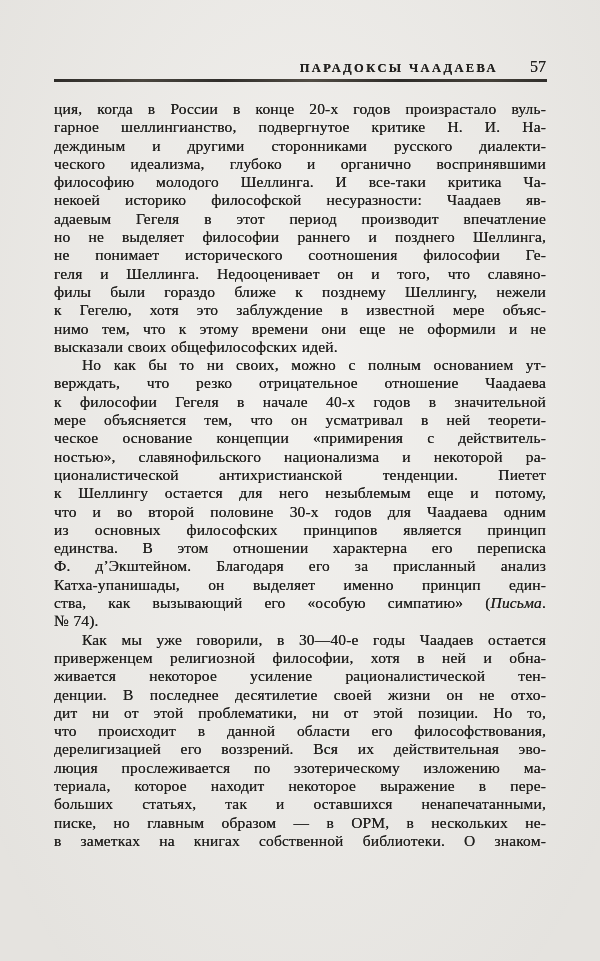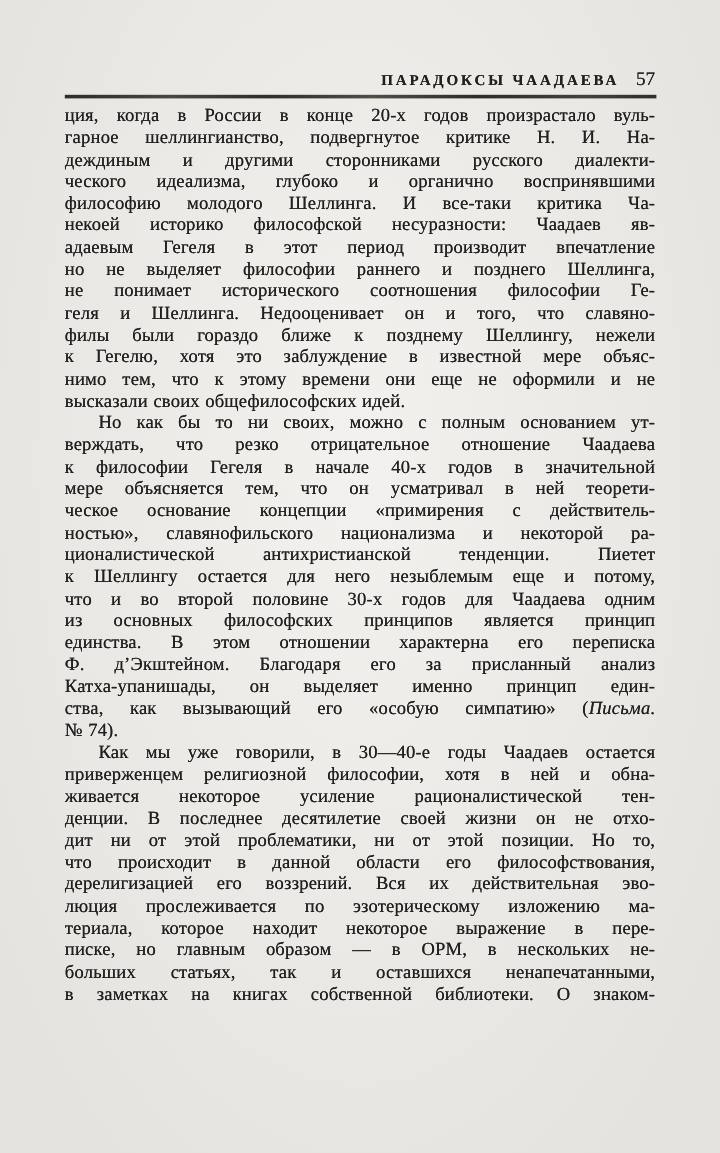--- a/index.html
+++ b/index.html
@@ -14,42 +14,42 @@
   .page {
     position: absolute; inset: 0;
     background:
       radial-gradient(ellipse at 50% 40%, rgba(255,255,255,0.35), rgba(0,0,0,0.03) 90%),
       var(--paper, #eceae6);
   }
   .header {
     position: absolute;
     left: 54px; top: 58px; width: 492px;
     display: flex; justify-content: flex-end; align-items: baseline;
-    gap: 14px;
+    gap: 32px;
   }
   .running-title {
     font-size: 12.5px; font-weight: bold;
     letter-spacing: 2.4px;
     text-transform: uppercase;
     text-shadow: 0 0 0.5px rgba(25,24,22,0.8);
   }
   .page-number {
     font-size: 16px;
     text-shadow: 0 0 0.5px rgba(25,24,22,0.8);
   }
   .header-rule {
     position: absolute;
     left: 54px; top: 79px; width: 493px; height: 3px;
     background: linear-gradient(90deg,
       #2e2c29 0%, #4a463f 18%, #302e2b 34%,
       #514c44 52%, #2e2c29 70%, #45413a 88%, #302e2b 100%);
   }
   .body-text {
     position: absolute;
-    left: 54px; top: 88px; width: 492px;
+    left: 54px; top: 100px; width: 492px;
   }
   .line {
     text-align: justify;
     text-align-last: justify;
     font-size: 15.5px;
     line-height: 18.3px;
     height: 18.3px;
     overflow: hidden;
     letter-spacing: 0.15px;
     word-spacing: 0.5px;
@@ -106,18 +106,18 @@
       <div>
         <div class="line indent">Как мы уже говорили, в 30—40-е годы Чаадаев остается</div>
         <div class="line">приверженцем религиозной философии, хотя в ней и обна-</div>
         <div class="line">живается некоторое усиление рационалистической тен-</div>
         <div class="line">денции. В последнее десятилетие своей жизни он не отхо-</div>
         <div class="line">дит ни от этой проблематики, ни от этой позиции. Но то,</div>
         <div class="line">что происходит в данной области его философствования,</div>
         <div class="line">дерелигизацией его воззрений. Вся их действительная эво-</div>
         <div class="line">люция прослеживается по эзотерическому изложению ма-</div>
         <div class="line">териала, которое находит некоторое выражение в пере-</div>
+        <div class="line">больших статьях, так и оставшихся ненапечатанными,</div>
         <div class="line">писке, но главным образом — в ОРМ, в нескольких не-</div>
-        <div class="line">больших статьях, так и оставшихся ненапечатанными,</div>
         <div class="line">в заметках на книгах собственной библиотеки. О знаком-</div>
       </div>
     </div>
 </div>
 
 </body></html>

